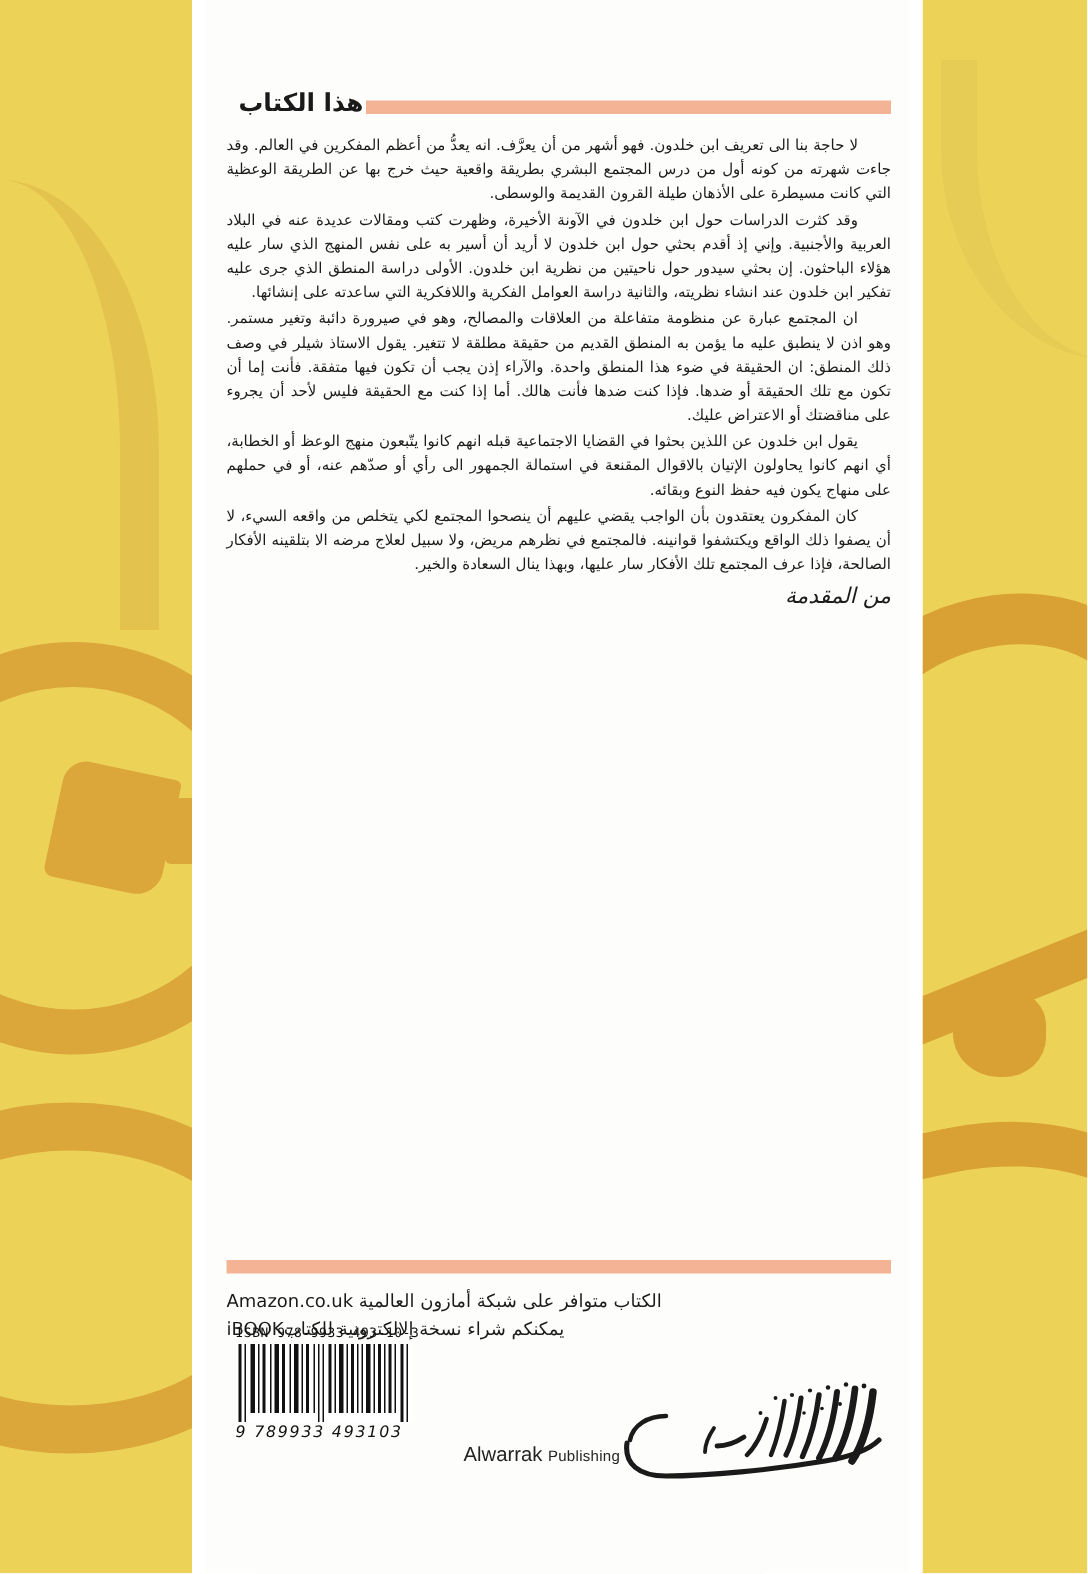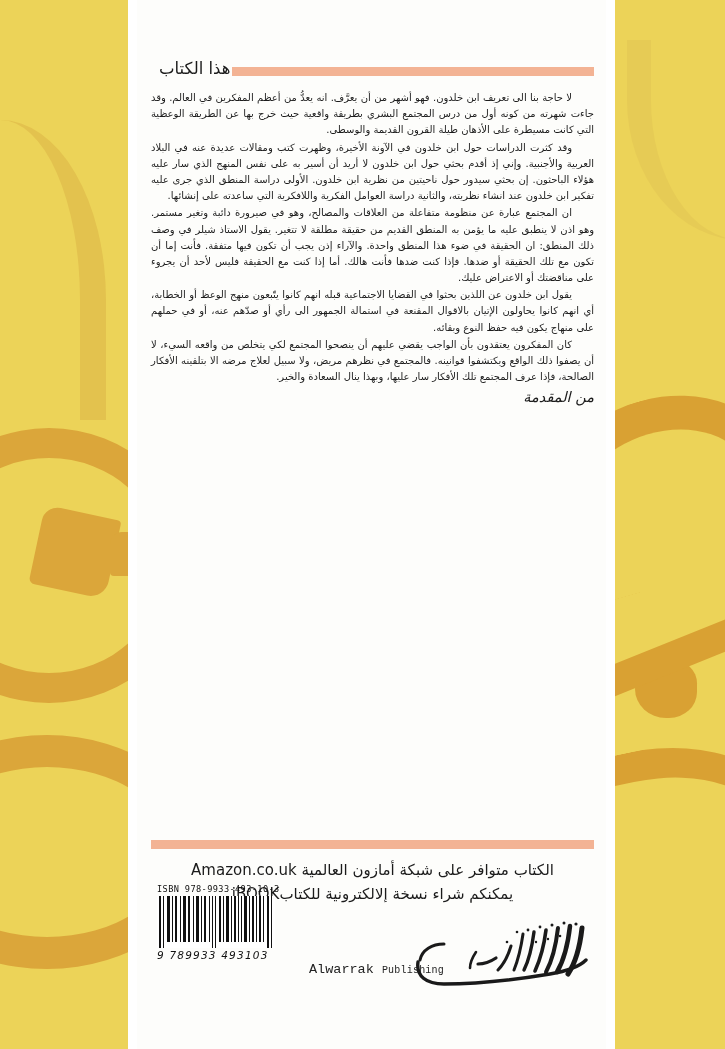--- a/index.html
+++ b/index.html
@@ -135,21 +135,21 @@
   .heading-row {
     display: flex;
     align-items: flex-end;
     flex-direction: row-reverse;
     margin-top: 52px;
     height: 26px;
   }
   .heading-title {
     font-family: "DejaVu Sans", "Liberation Sans", sans-serif;
     font-size: 16.5px;
-    font-weight: normal;
+    font-weight: bold;
     color: #1a1a1a;
     white-space: nowrap;
     padding-right: 2px;
     padding-left: 8px;
     line-height: 1.1;
   }
   .heading-rule {
     flex: 1 1 auto;
     height: 9px;
     background: #f3b394;
@@ -193,23 +193,23 @@
     top: 840px;
     height: 9px;
     background: #f3b394;
   }
   .footer-lines {
     position: absolute;
     left: 0;
     right: 0;
     top: 858px;
     direction: rtl;
-    text-align: center;
-    font-family: "DejaVu Sans", "Liberation Sans", sans-serif;
-    font-size: 15px;
+    text-align: left;
+    font-family: "DejaVu Sans", "Liberation Sans", sans-serif;
+    font-size: 12px;
     line-height: 1.62;
     color: #1b1b1b;
   }
   .footer-lines div { white-space: nowrap; }
 
   
   .barcode-block {
     position: absolute;
     left: 6px;
     top: 884px;
@@ -235,21 +235,21 @@
     margin-top: 1px;
     white-space: nowrap;
     font-style: italic;
   }
 
   
   .publisher-latin {
     position: absolute;
     left: 158px;
     top: 962px;
-    font-family: Liberation Mono, monospace;
+    font-family: Liberation Sans, sans-serif;
     font-size: 13.5px;
     color: #232323;
     white-space: nowrap;
     direction: ltr;
   }
   .publisher-latin .small {
     font-size: 10px;
     letter-spacing: 0.2px;
   }
   .publisher-logo {

